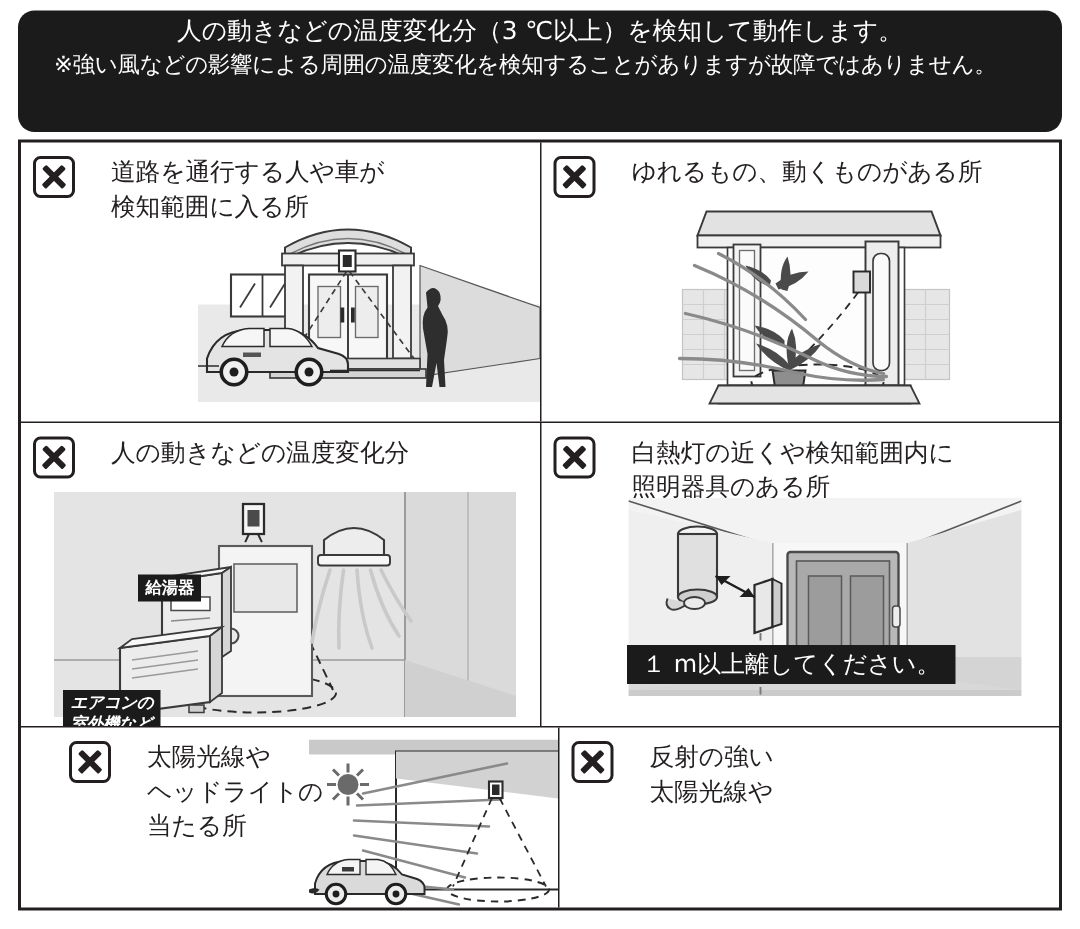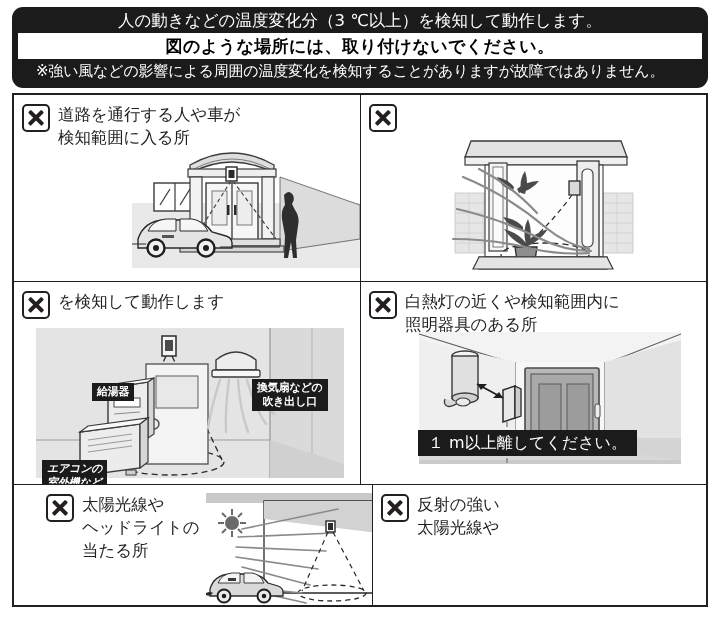--- a/index.html
+++ b/index.html
@@ -116,21 +116,21 @@
     top: 50%;
     width: 19px;
     height: 4.4px;
     background: #231f20;
     border-radius: 1px;
   }
   .x-badge::before { transform: translate(-50%,-50%) rotate(45deg); }
   .x-badge::after  { transform: translate(-50%,-50%) rotate(-45deg); }
 
   .cell-title {
-    margin-left: 8px;
+    margin-left: 24px;
     font-size: 16.5px;
     line-height: 23px;
     color: #231f20;
     letter-spacing: -0.1px;
     white-space: pre-line;
   }
 
   
   .illus {
     position: absolute;
@@ -169,21 +169,20 @@
     letter-spacing: 0px;
   }
 </style>
 </head>
 <body>
 
 <div id="page">
 
   <div class="header">
     <div class="header-line1">人の動きなどの温度変化分（3 ℃以上）を検知して動作します。</div>
-    <div class="header-emph">図のような場所には、取り付けないでください。</div>
     <div class="header-note">※強い風などの影響による周囲の温度変化を検知することがありますが故障ではありません。</div>
   </div>
 
   <div class="grid">
 
     <div class="row r1">
 
       <div class="cell left">
         <div class="cell-head">
           <div class="x-badge"></div>
@@ -240,20 +239,21 @@
             </g>
             <line x1="0" y1="101" x2="14" y2="101" stroke="#2a2a2a" stroke-width="1"></line>
             <line x1="88" y1="104" x2="148" y2="104" stroke="#2a2a2a" stroke-width="1"></line>
           </svg>
         </div>
       </div>
 
       <div class="cell right">
         <div class="cell-head">
           <div class="x-badge"></div>
+          <div class="cell-title">ゆれるもの、動くものがある所</div>
         </div>
 
         <div class="illus" id="illus-sway">
           <svg width="190" height="140" viewBox="0 0 190 140">
 
             <g fill="#e6e6e6" stroke="#c4c4c4" stroke-width="0.8">
               <rect x="6" y="58" width="42" height="60"></rect>
               <rect x="140" y="58" width="44" height="60"></rect>
             </g>
             <g stroke="#cfcfcf" stroke-width="0.8">
@@ -312,21 +312,21 @@
           </svg>
         </div>
       </div>
     </div>
 
     <div class="row r2">
 
       <div class="cell left">
         <div class="cell-head">
           <div class="x-badge"></div>
-          <div class="cell-title">を検知して動作します</div>
+          <div class="cell-title">人の動きなどの温度変化分</div>
         </div>
 
         <div class="illus" id="illus-temp">
           <svg width="308" height="150" viewBox="0 0 308 150">
 
             <rect x="0" y="0" width="308" height="150" fill="#e4e4e4"></rect>
             <polygon points="234,0 234,150 308,150 308,0" fill="#dadada"></polygon>
             <line x1="234" y1="0" x2="234" y2="150" stroke="#8d8d8d" stroke-width="1.1"></line>
             <line x1="276" y1="0" x2="276" y2="150" stroke="#b5b5b5" stroke-width="1"></line>
             <line x1="0" y1="112" x2="234" y2="112" stroke="#9b9b9b" stroke-width="1"></line>
@@ -373,22 +373,20 @@
               <path d="M184 52 Q176 76 172 100"></path>
               <path d="M193 52 Q189 80 190 104"></path>
               <path d="M202 52 Q204 82 212 104"></path>
               <path d="M211 52 Q218 78 230 96"></path>
               <path d="M218 52 Q228 72 238 86"></path>
             </g>
           </svg>
         </div>
 
         <div class="chip" style="left:78px; top:101px;">給湯器</div>
-        <div class="chip" style="left:238px; top:97px; text-align:center;">換気扇などの
-吹き出し口</div>
         <div class="chip" style="left:28px; top:178px; text-align:left;font-style:italic;">エアコンの
 室外機など</div>
       </div>
 
       <div class="cell right">
         <div class="cell-head">
           <div class="x-badge"></div>
           <div class="cell-title">白熱灯の近くや検知範囲内に
 照明器具のある所</div>
         </div>

